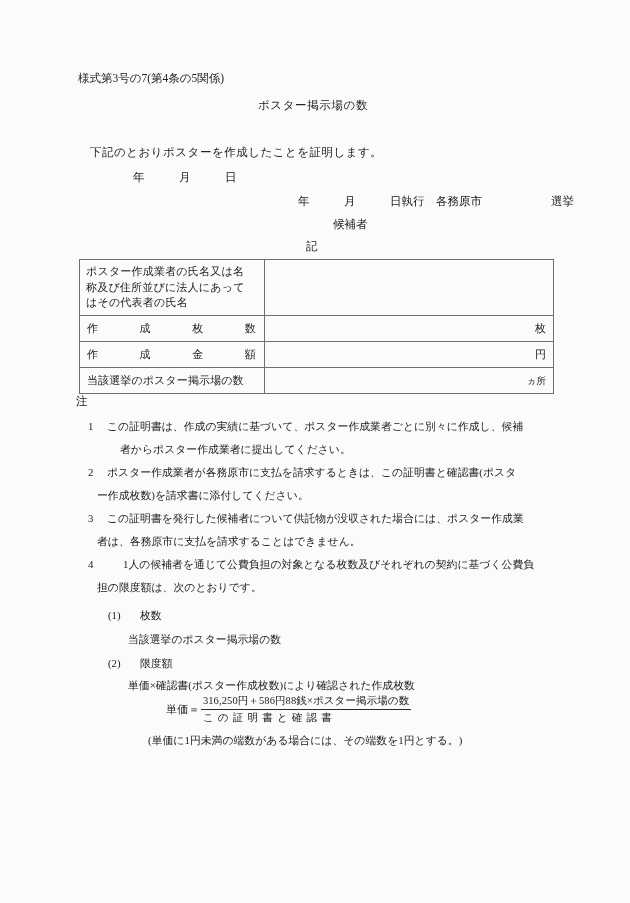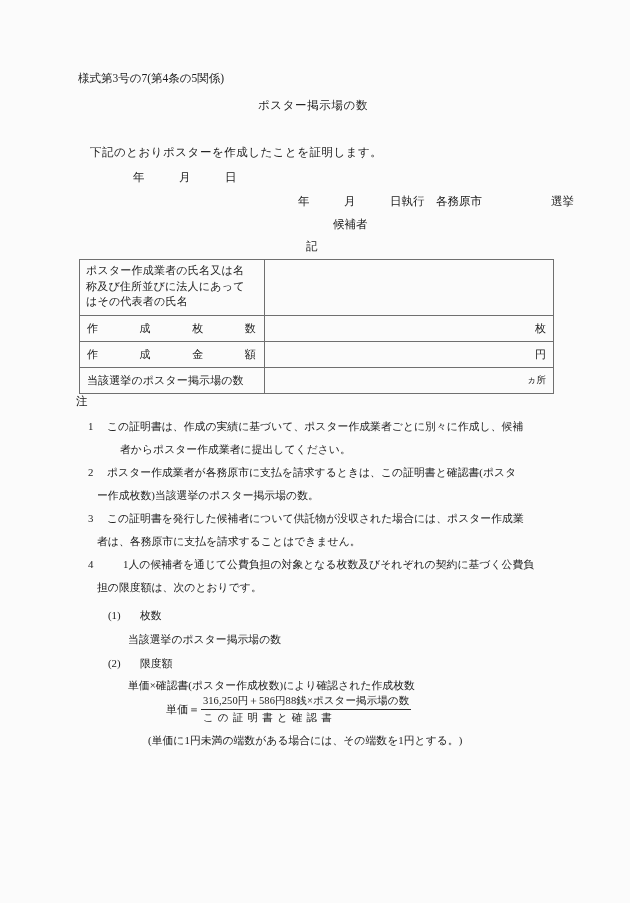--- a/index.html
+++ b/index.html
@@ -75,21 +75,20 @@
     top: 259px;
     width: 474px;
     border-collapse: collapse;
     table-layout: fixed;
   }
   .form-table td {
     border: 1px solid #6f6f6f;
     font-size: 11px;
     padding: 0;
     vertical-align: middle;
-    font-family: Liberation Mono, monospace;
   }
   .lbl-col {
     width: 185px;
   }
   .val-col {
     width: 289px;
   }
   .cell-pad {
     padding: 4px 5px 4px 6px;
   }
@@ -266,21 +265,21 @@
   </table>
 
   <div class="t notes-head">注</div>
 
   <div class="note-num" style="left:88px; top:421px;">1</div>
   <div class="note" style="left:107px; top:421px;">この証明書は、作成の実績に基づいて、ポスター作成業者ごとに別々に作成し、候補</div>
   <div class="note" style="left:104px; top:444px;margin-left:16px;">者からポスター作成業者に提出してください。</div>
 
   <div class="note-num" style="left:88px; top:467px;">2</div>
   <div class="note" style="left:107px; top:467px;">ポスター作成業者が各務原市に支払を請求するときは、この証明書と確認書(ポスタ</div>
-  <div class="note" style="left:97px; top:490px;">ー作成枚数)当該選挙のポスター掲示場の数。</div>
+  <div class="note" style="left:97px; top:490px;">ー作成枚数)を請求書に添付してください。</div>
 
   <div class="note-num" style="left:88px; top:513px;">3</div>
   <div class="note" style="left:97px; top:536px;">者は、各務原市に支払を請求することはできません。</div>
   <div class="note" style="left:107px; top:513px;">この証明書を発行した候補者について供託物が没収された場合には、ポスター作成業</div>
 
   <div class="note-num" style="left:88px; top:559px;">4</div>
   <div class="note" style="left:107px; top:559px;margin-left:16px;">1人の候補者を通じて公費負担の対象となる枚数及びそれぞれの契約に基づく公費負</div>
   <div class="note" style="left:97px; top:582px;">担の限度額は、次のとおりです。</div>
 
   <div class="subitem-num" style="left:108px; top:609px;">(1)</div>

